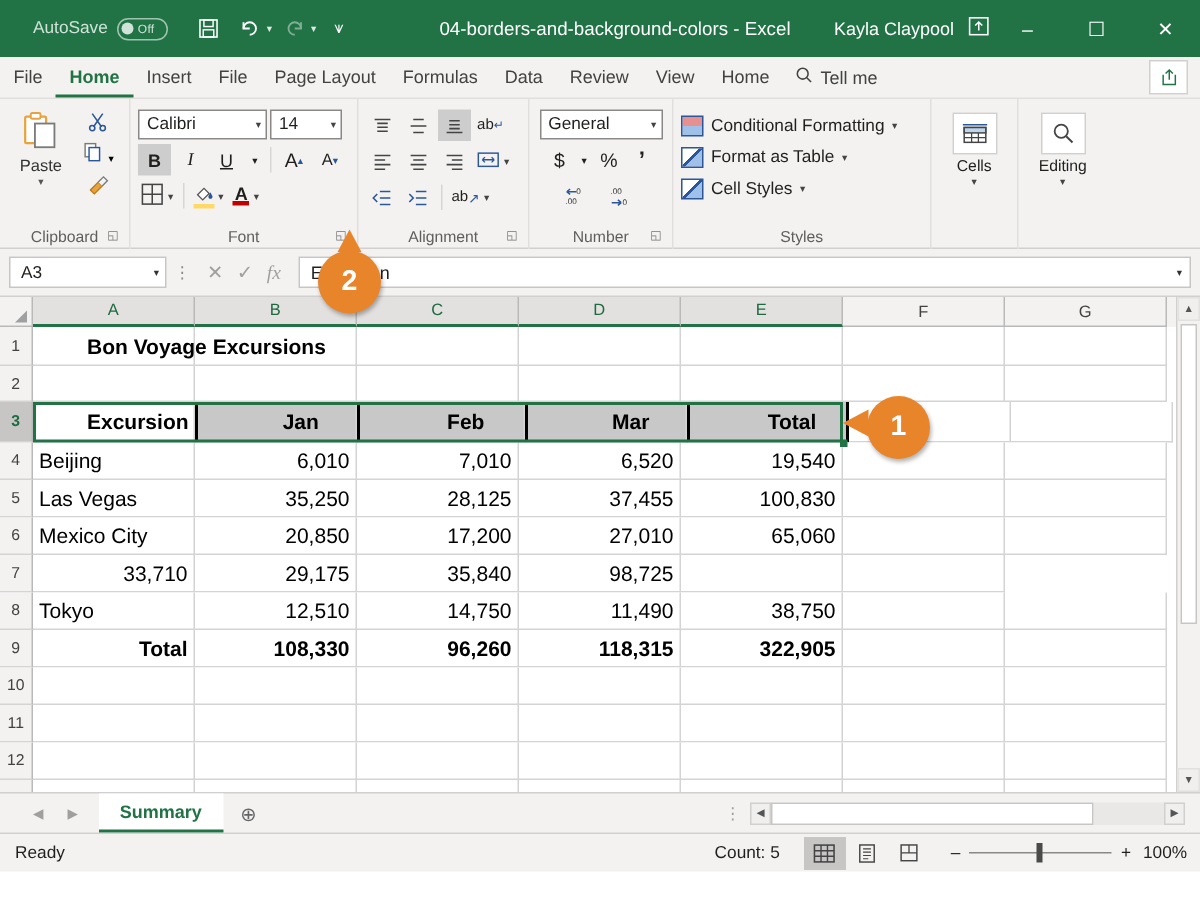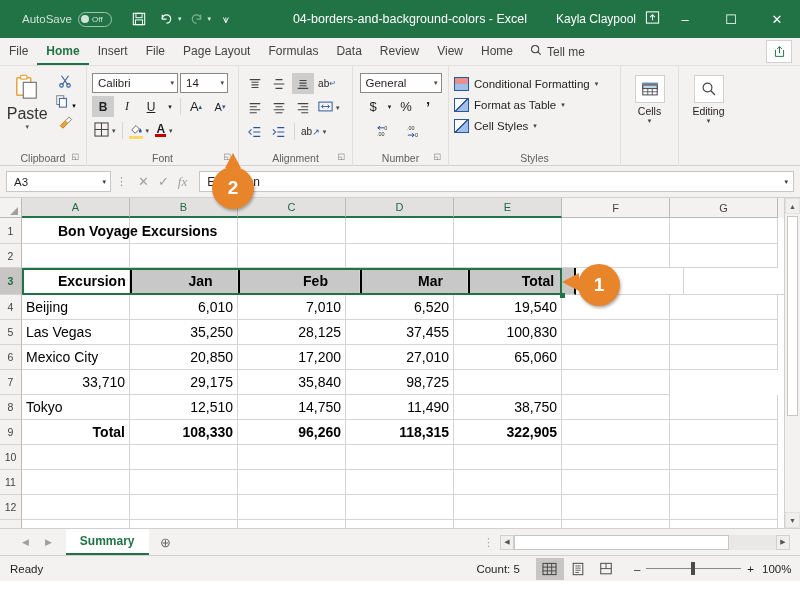--- a/index.html
+++ b/index.html
@@ -69,21 +69,21 @@
   .grp-body { flex: 1; display: flex; align-items: flex-start; }
   .grp-label {
     height: 16px; font-size: 10.5px; color: #605e5c; text-align: center; line-height: 16px;
     position: relative;
   }
   .launcher { position: absolute; right: 2px; bottom: 1px; font-size: 8px; color: #757575; }
 
   
   .paste-col { width: 48px; display: flex; flex-direction: column; align-items: center; padding-top: 4px; }
   .paste-ico { font-size: 22px; line-height: 22px; color: #e8a33d; }
-  .paste-lbl { font-size: 16px; color: #333; margin-top: 1px; }
+  .paste-lbl { font-size: 11px; color: #333; margin-top: 1px; }
   .paste-car { font-size: 7px; color: #555; }
   .clip-col { width: 34px; display: flex; flex-direction: column; align-items: center; padding-top: 4px; gap: 3px; }
   .clip-ico { font-size: 13px; line-height: 15px; }
 
   
   .font-grp-body { flex-direction: column; gap: 3px; padding-top: 3px; }
   .row { display: flex; align-items: center; gap: 2px; }
   .combo {
     height: 20px; border: 1px solid #8a8886; background: #fff; display: flex; align-items: center;
     padding: 0 3px 0 5px; font-size: 11.5px; color: #201f1e;
@@ -632,21 +632,21 @@
             <div class="cell" style="width: 108px; height: 24px;"></div>
             <div class="cell" style="width: 108px; height: 24px;"></div>
             <div class="cell" style="width: 108px; height: 24px;"></div>
             <div class="cell" style="width: 108px; height: 24px;"></div>
             <div class="cell" style="width: 108px; height: 24px;"></div>
           </div>
           <div style="display: flex; height: 27px;">
             <div class="rhdr sel" style="height: 27px;">3</div>
             <div class="cell b hdr left" style="width: 108px; height: 27px;">Excursion</div>
             <div class="cell b hdr bl-l" style="width: 108px; height: 27px;">Jan</div>
-            <div class="cell b hdr bl-l" style="width: 122px; height: 27px;">Feb</div>
+            <div class="cell b hdr bl-l" style="width: 112px; height: 27px;">Feb</div>
             <div class="cell b hdr bl-l" style="width: 108px; height: 27px;">Mar</div>
             <div class="cell b hdr bl-l bl-r" style="width: 108px; height: 27px;">Total</div>
             <div class="cell" style="width: 108px; height: 27px;"></div>
             <div class="cell" style="width: 108px; height: 27px;"></div>
           </div>
           <div style="display: flex; height: 25px;">
             <div class="rhdr" style="height: 25px;">4</div>
             <div class="cell" style="width: 108px; height: 25px;">Beijing</div>
             <div class="cell r" style="width: 108px; height: 25px;">6,010</div>
             <div class="cell r" style="width: 108px; height: 25px;">7,010</div>

